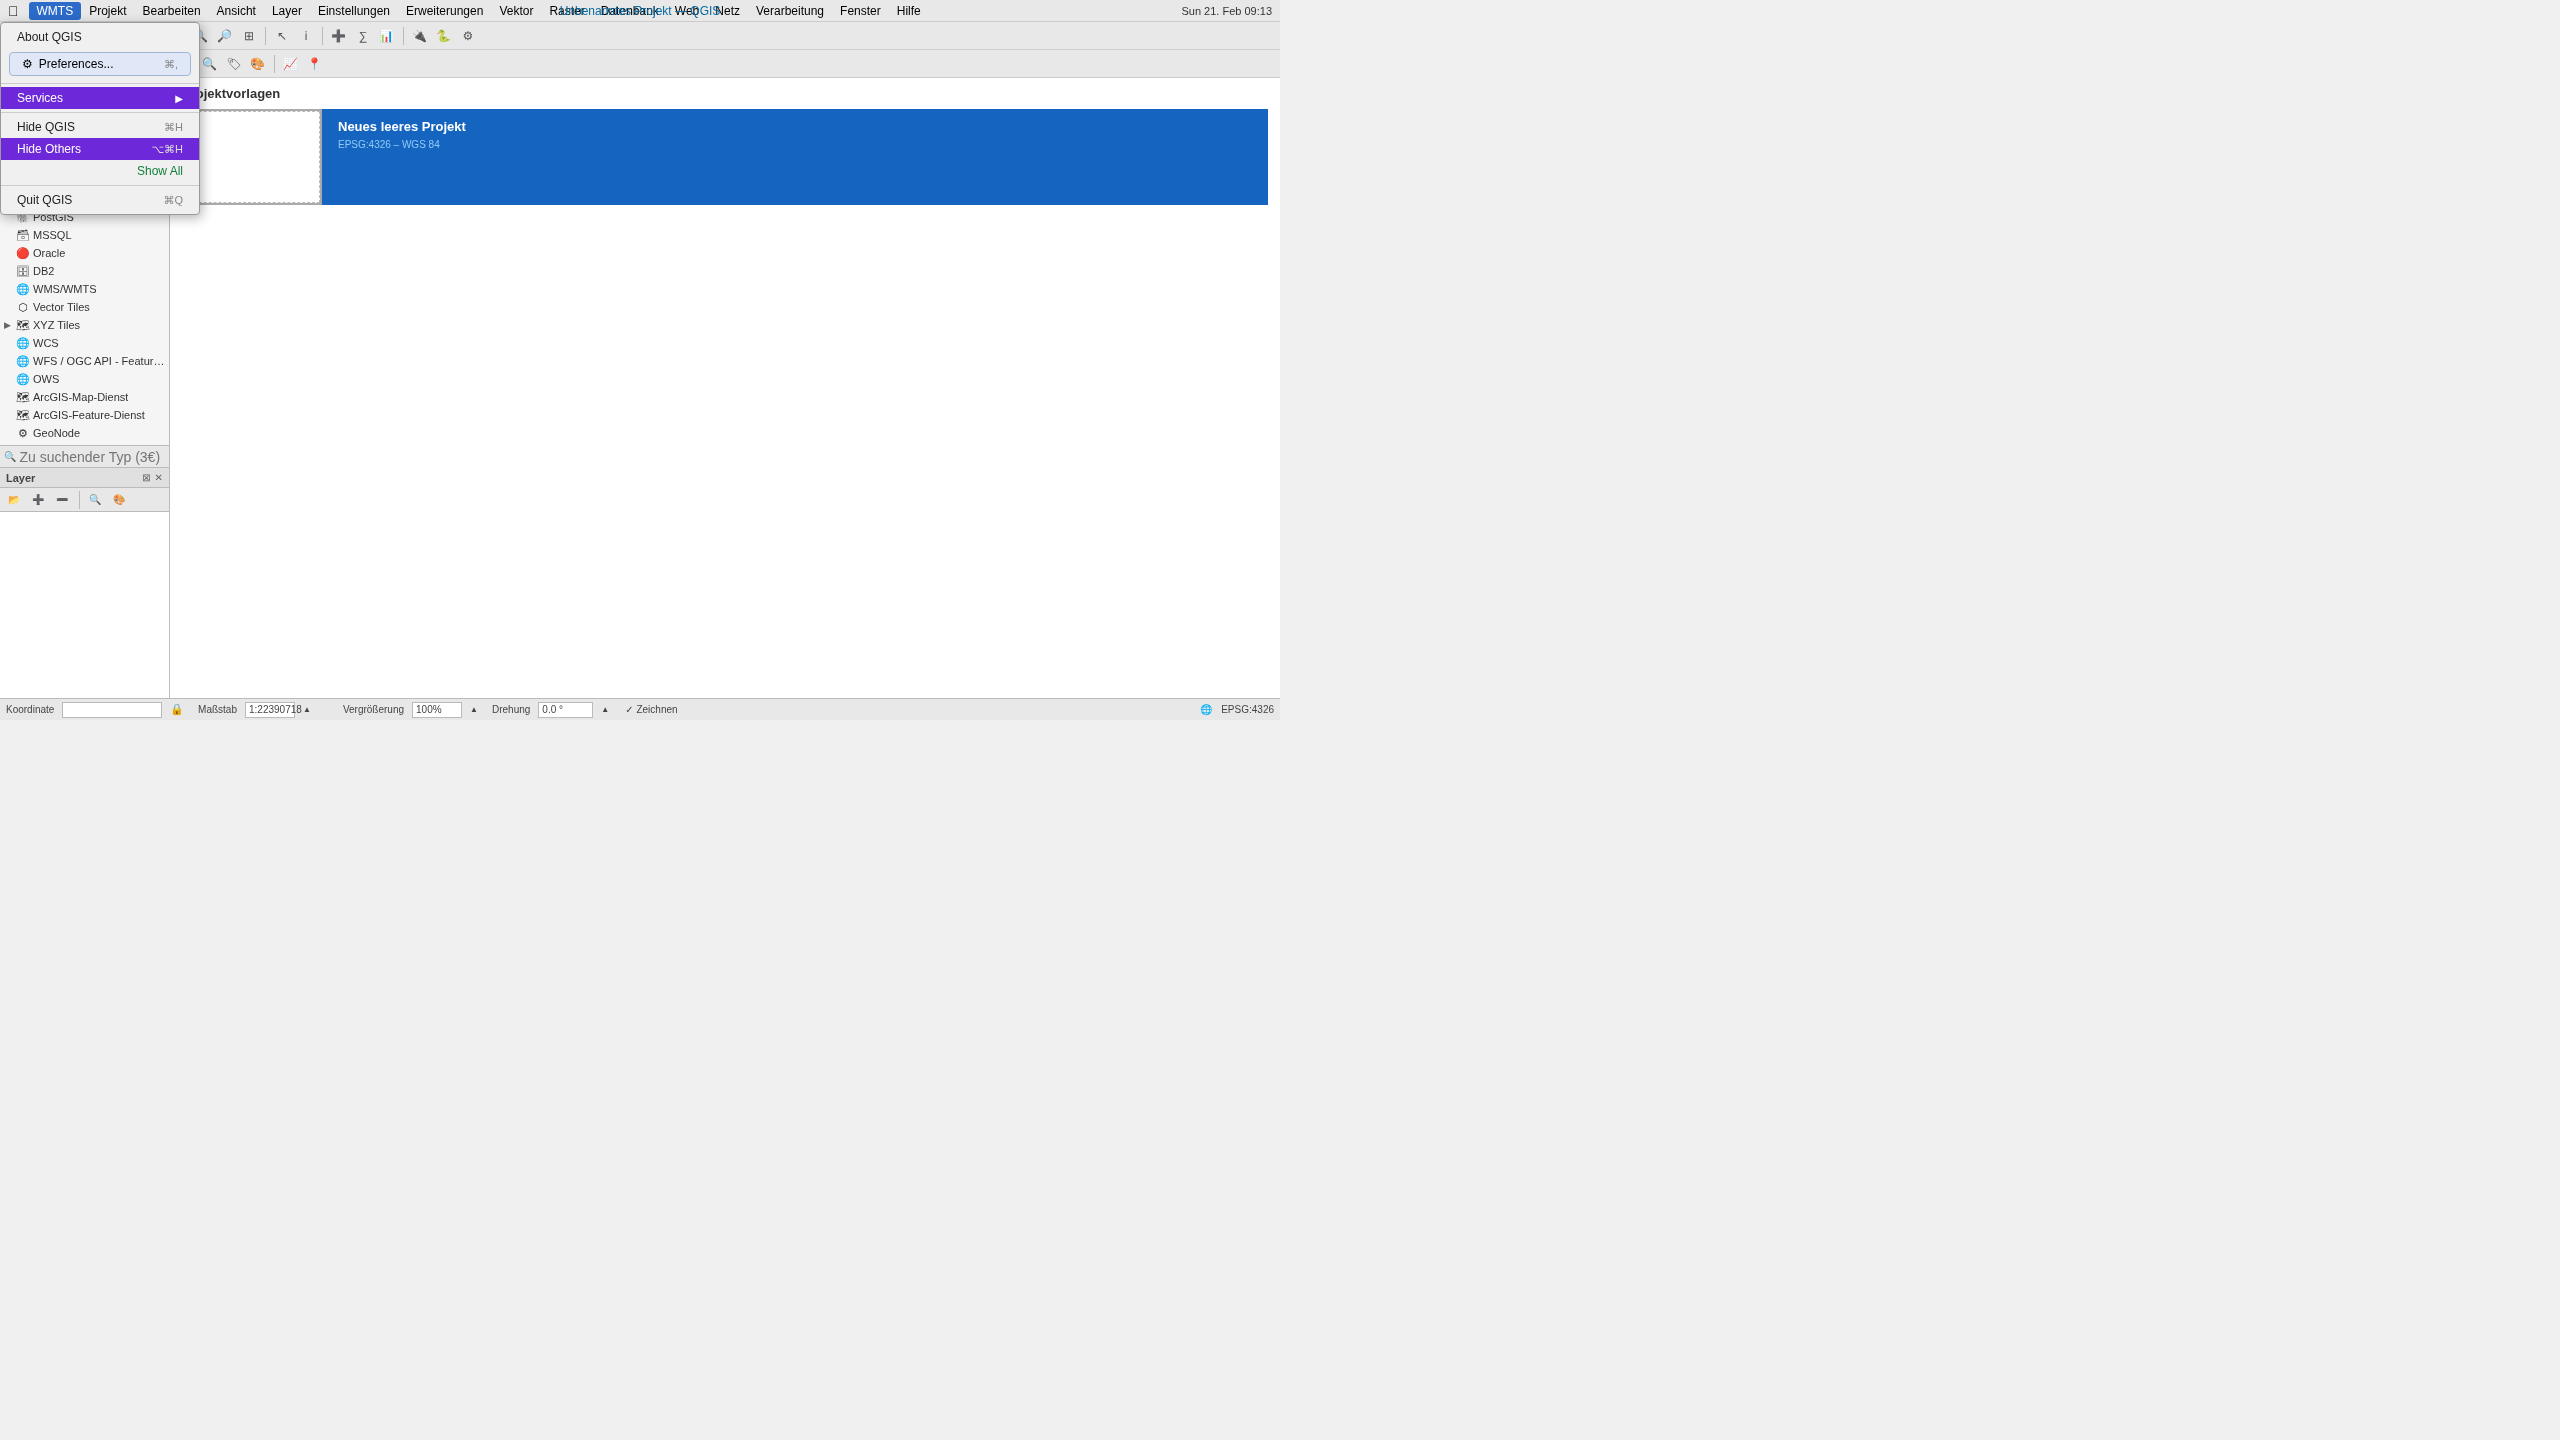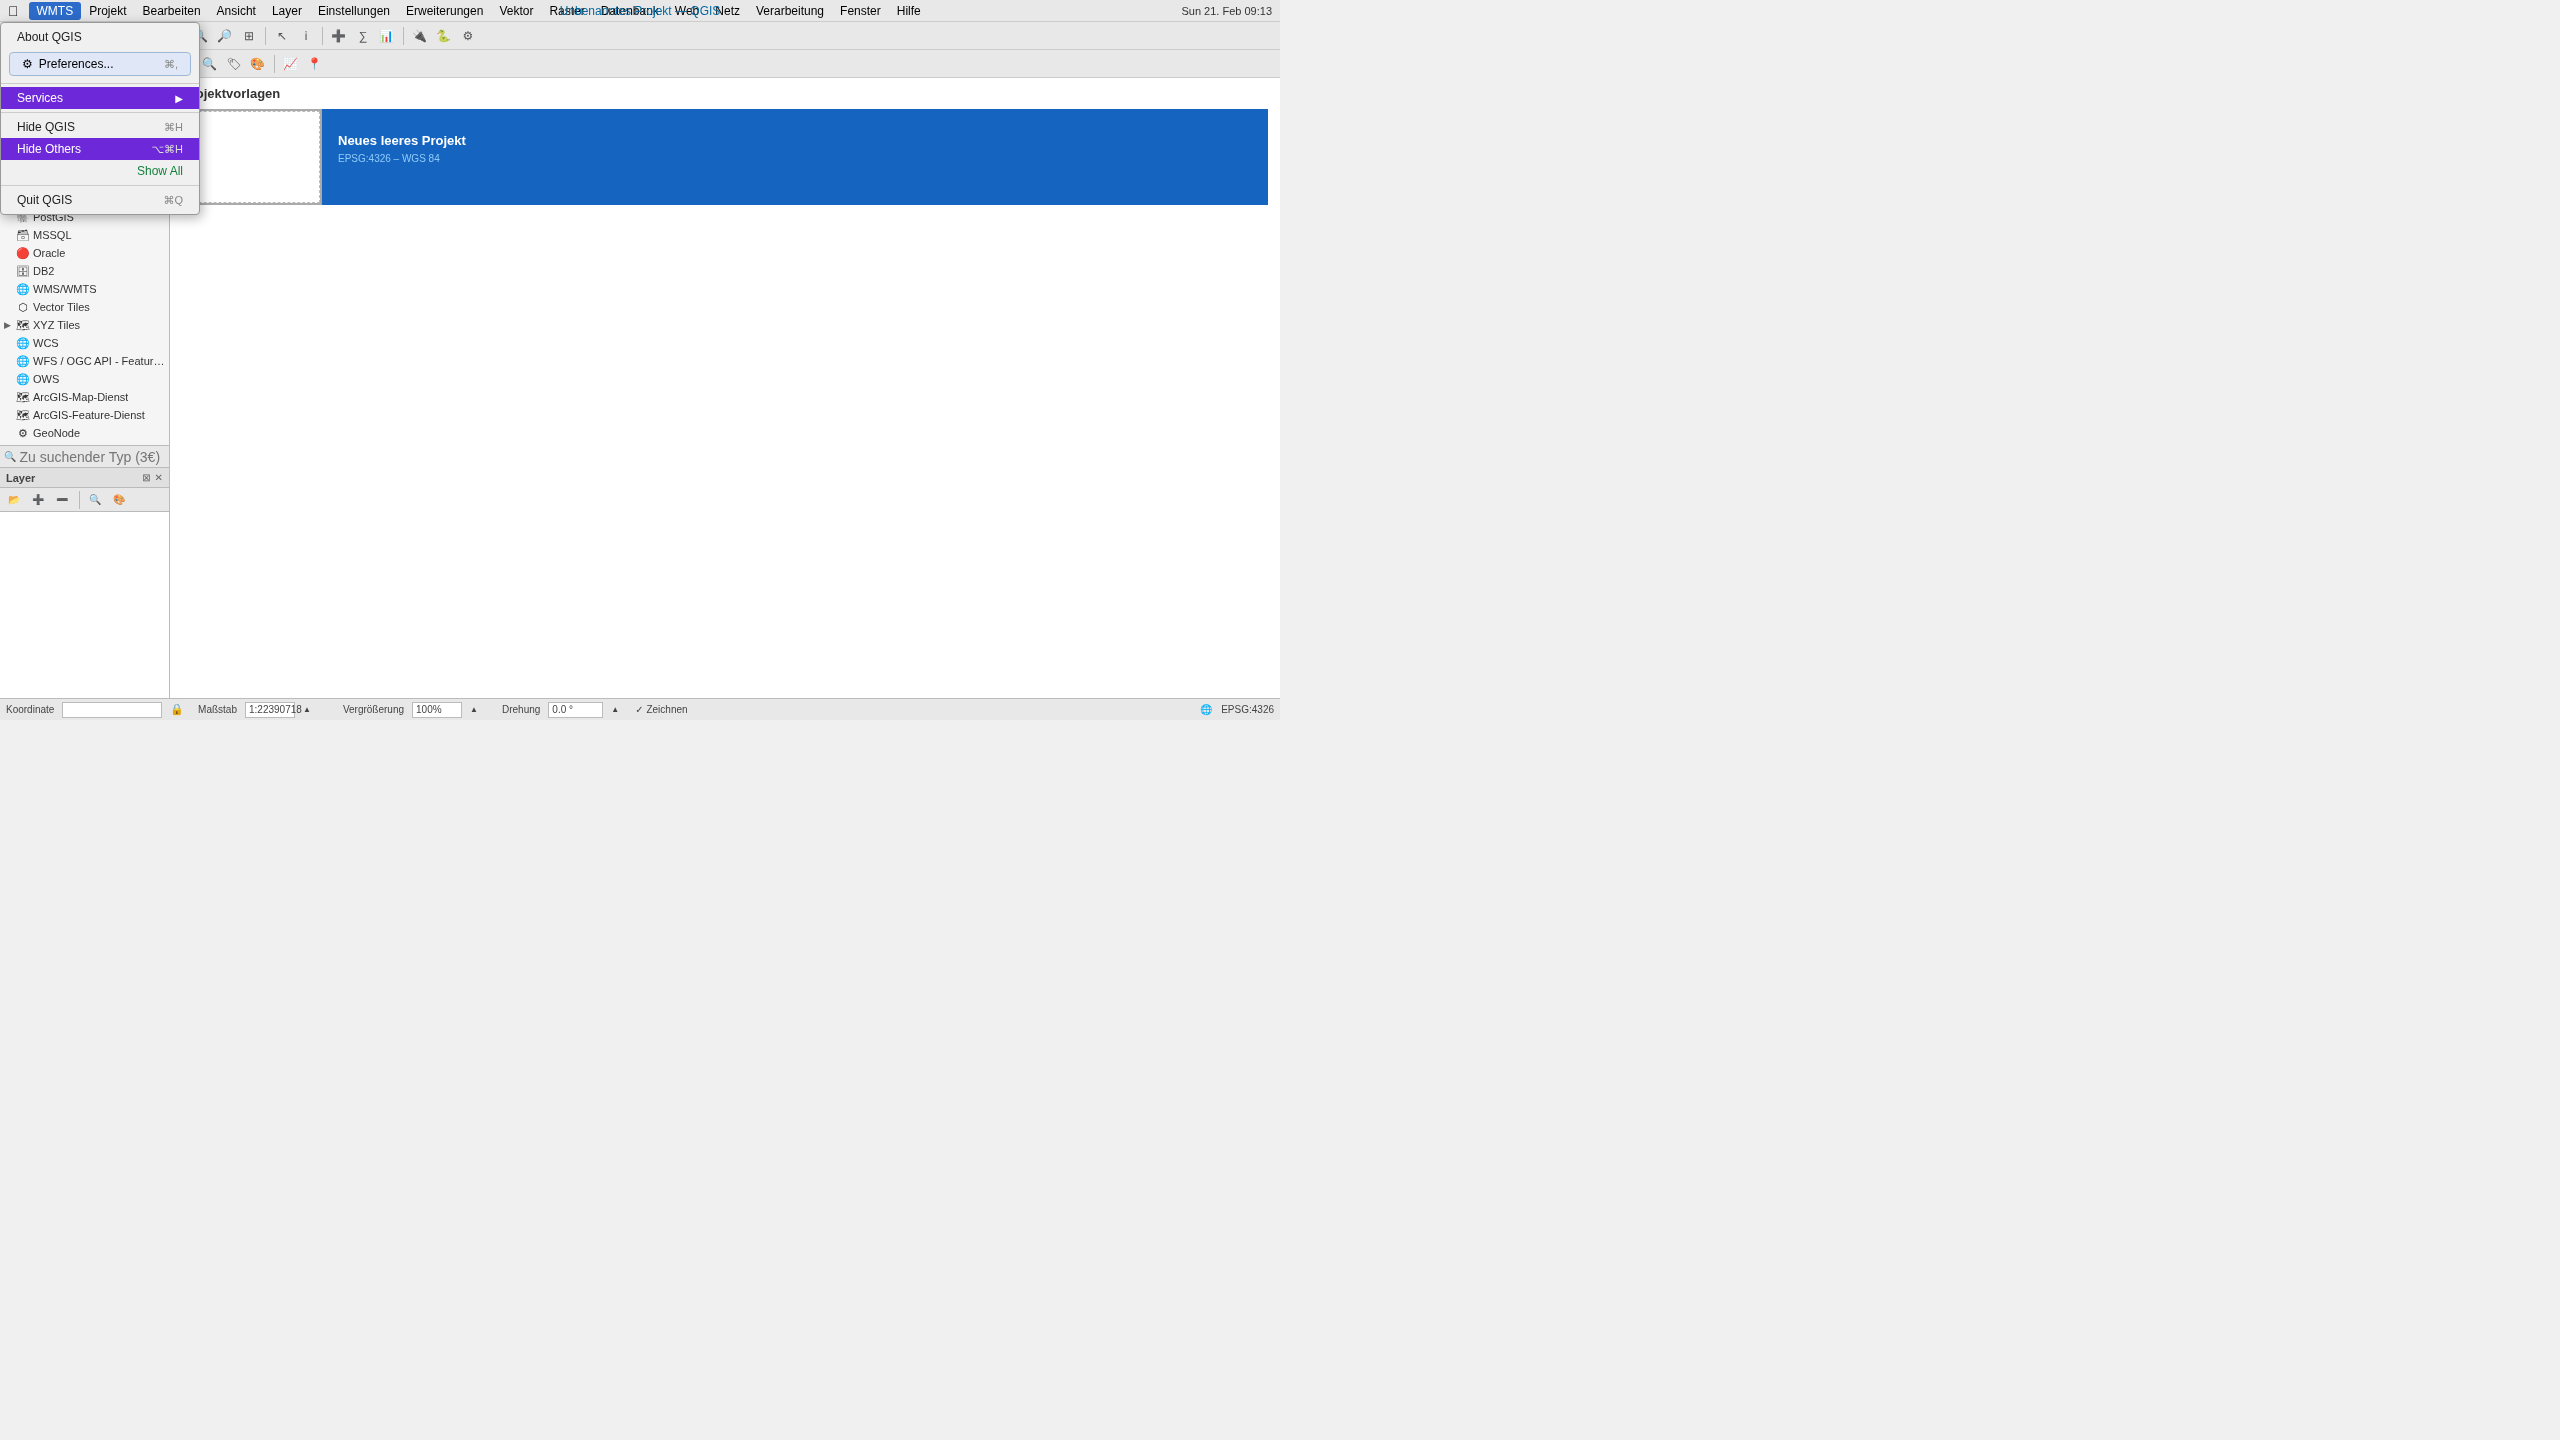--- a/index.html
+++ b/index.html
@@ -325,21 +325,21 @@
       background: white;
       cursor: pointer;
       flex-shrink: 0;
     }
 
     .blue-fill {
       flex: 1;
       background: #1565c0;
       display: flex;
       align-items: flex-start;
-      padding: 24px 16px;
+      padding: 10px 16px;
     }
 
     .new-project-info {
       color: white;
     }
     .new-project-title {
       font-size: 13px;
       font-weight: 600;
       margin-bottom: 5px;
     }
@@ -655,21 +655,21 @@
       <span style="font-size:10px;">1:22390718</span>
     </div>
     <span style="font-size:8px; cursor:pointer;">▲</span>
 
     <span style="margin-left:24px;">Vergrößerung</span>
     <div class="status-spinbox">
       <span style="font-size:10px;">100%</span>
     </div>
     <span style="font-size:8px; cursor:pointer;">▲</span>
 
-    <span style="margin-left:16px;">Drehung</span>
+    <span style="margin-left:6px;">Drehung</span>
     <div class="status-spinbox" style="width:55px;">
       <span style="font-size:10px;">0.0 °</span>
     </div>
     <span style="font-size:8px; cursor:pointer;">▲</span>
 
     <span style="margin-left:8px;">✓ Zeichnen</span>
 
     <span style="margin-left:auto; font-size:10px;">🌐</span>
     <span style="font-size:10px; cursor:pointer;">EPSG:4326</span>
   </div>

